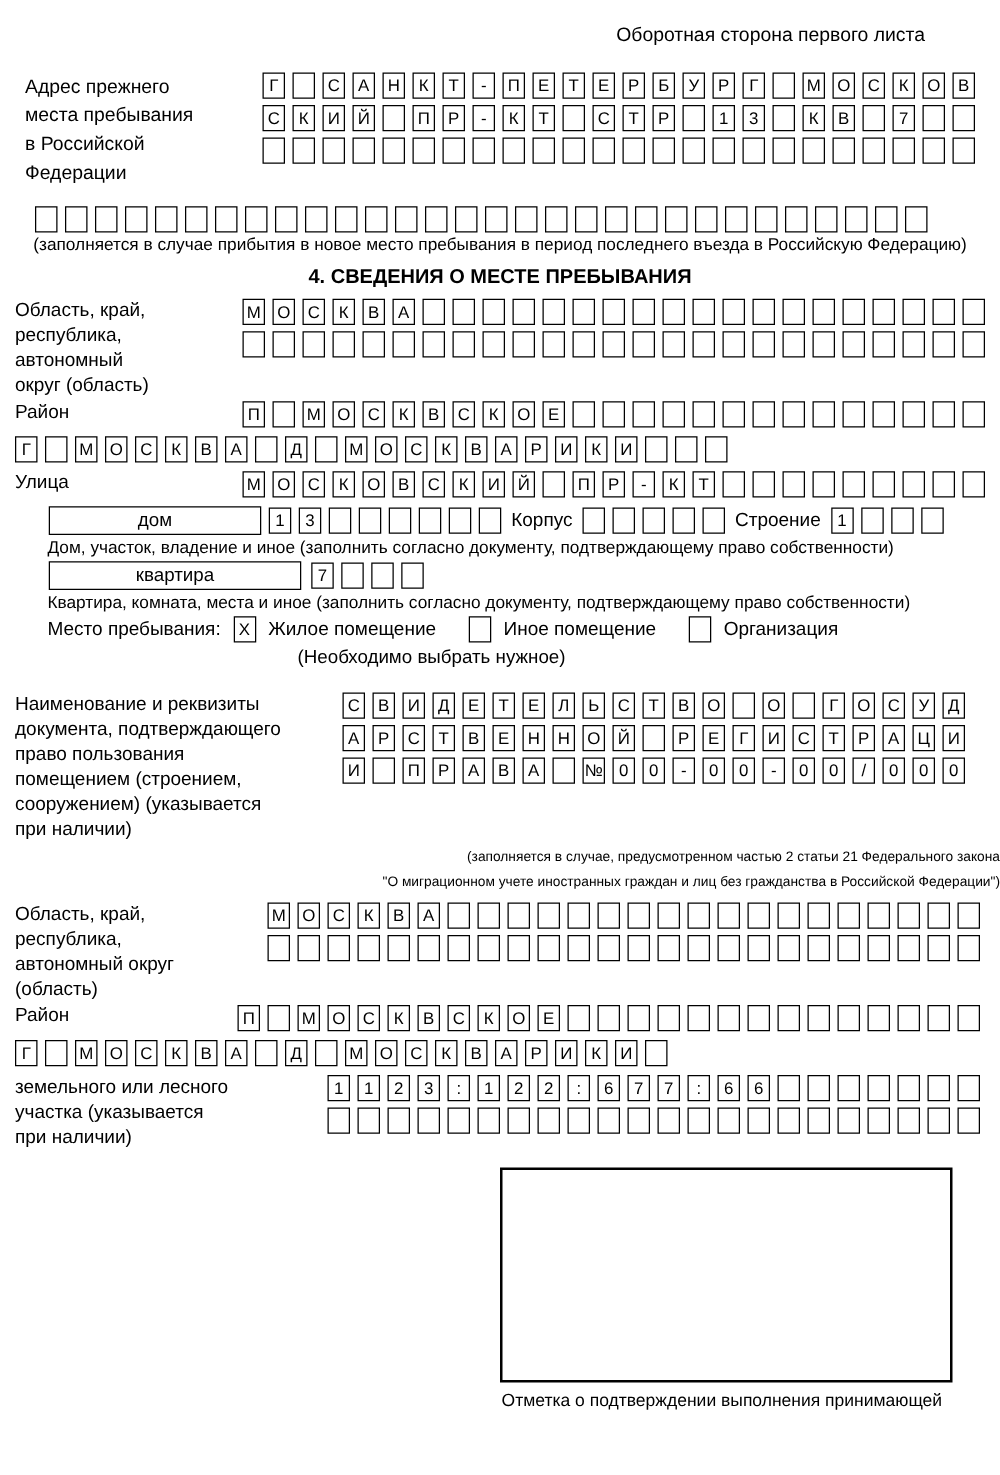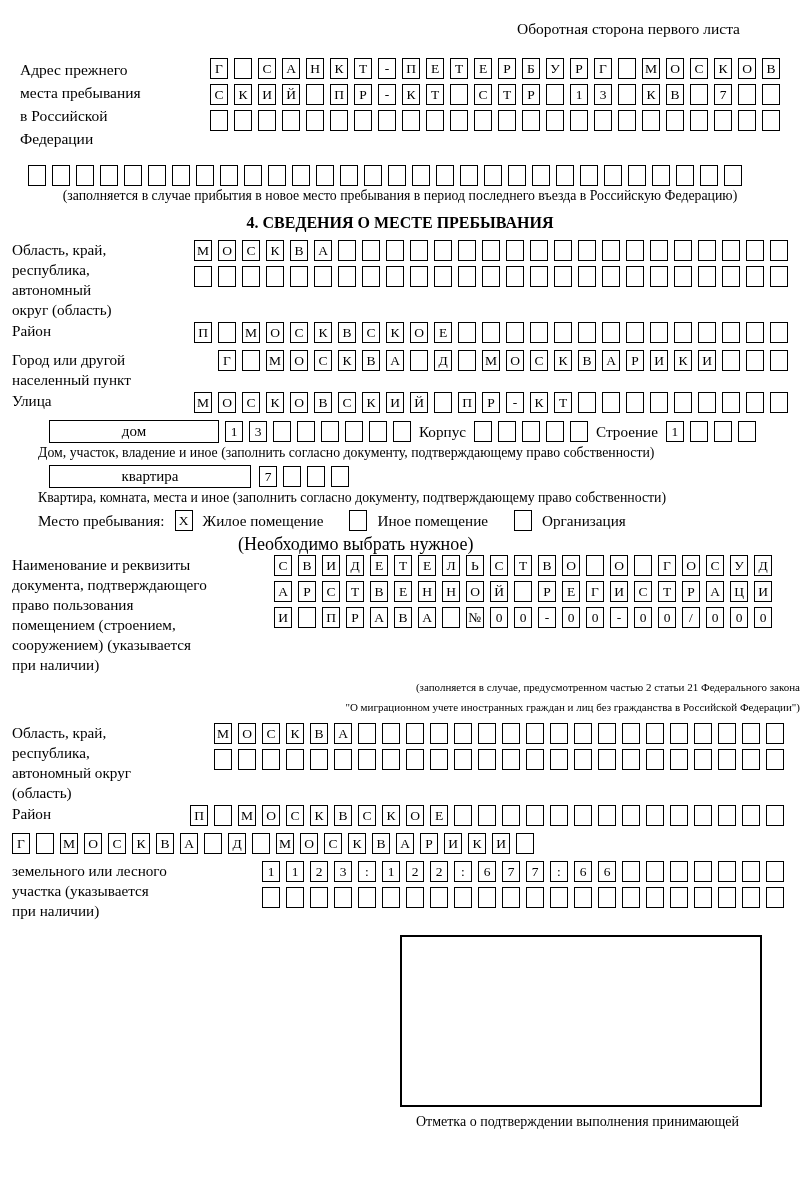--- a/index.html
+++ b/index.html
@@ -1,52 +1,52 @@
 <!DOCTYPE html>
 <html><head>
 <meta charset="utf-8">
 <style>
   html,body{margin:0;padding:0;background:#fff;}
   .page{
     position:relative;width:800px;height:1180px;background:#fff;color:#000;
-    font-family:Liberation Serif, serif;font-size:15px;overflow:hidden;
+    font-family:Liberation Sans, sans-serif;font-size:15px;overflow:hidden;
   }
   .header-note{padding:20px 60px 0 0;text-align:right;font-size:15.5px;}
   
   .boxrow{display:flex;gap:6px;margin-bottom:5px;}
   .cbox{
     flex:none;width:16px;height:19px;border:1.6px solid #000;
     display:flex;align-items:center;justify-content:center;
     font-size:13.5px;line-height:1;
   }
   
   .frow{display:flex;align-items:flex-start;padding:0 12px;margin-bottom:2px;}
   .frow .flabel{flex:1;font-size:15.2px;}
   .lline{line-height:20px;}
   .frow .rows{flex:none;display:flex;flex-direction:column;align-items:flex-end;}
   .sec1{padding:20px 20px 0 20px;margin-bottom:15px;gap:12px;}
   .sec1 .flabel .lline{line-height:23px;font-size:15.5px;}
   .fullrow{padding:0 20px 0 28px;margin-bottom:2px;}
   .caption{ text-align:center;font-size:13.8px;margin:1px 0 2px 0;}
   .sec-title{text-align:center;font-weight:bold;font-size:16px;margin:10px 0 8px 0;}
-  .inline-row{display:flex;align-items:center;padding:0 20px 0 49px;margin-bottom:2px;}
+  .inline-row{display:flex;align-items:center;padding:0 20px 0 39px;margin-bottom:2px;}
   .label-box{
     border:1.6px solid #000;height:21px;display:flex;align-items:center;justify-content:center;
     font-size:15px;flex:none;
   }
   .w168{width:168px;margin-right:6px;}
   .w200{width:200px;margin-right:8px;}
   .inline-label{margin:0 8px;font-size:15.2px;}
   .prop-note{font-size:13.8px;padding:0 20px 0 38px;margin:0 0 4px 0;text-align:left;}
   .stay-row{display:flex;align-items:center;padding:0 20px 0 38px;margin-top:4px;}
   .stay-row .opt{display:flex;align-items:center;}
   .stay-row .boxrow{margin-bottom:0;}
   .stay-label{margin-right:10px;font-size:15.2px;}
   .opt-label{margin:0 26px 0 10px;font-size:15.2px;}
-  .stay-note{font-size:18px;margin:3px 0 0 238px;}
+  .stay-note{font-size:15px;margin:3px 0 20px 238px;}
   .actual-note{text-align:right;font-size:11px;margin-bottom:6px;}
   .sec3{padding-right:16px;}
   .stamp-box{margin:14px 0 0 400px;width:358px;height:168px;border:2px solid #000;}
   .stamp-caption{margin:5px 0 0 385px;width:385px;text-align:center;font-size:14px;}
   .stamp-caption .lline{line-height:19px;}
   .mb0{margin-bottom:0;}
 </style>
 </head>
 <body>
 
@@ -270,24 +270,20 @@
           <span class="cbox"></span>
           <span class="cbox"></span>
           <span class="cbox"></span>
           <span class="cbox"></span>
           <span class="cbox"></span>
         </div>
     </div>
   </div>
 
   <div class="frow">
-    <div class="flabel">
-        <div class="lline">Город или другой</div>
-        <div class="lline">населенный пункт</div>
-      </div>
     <div class="rows">
       <div class="boxrow">
           <span class="cbox">Г</span>
           <span class="cbox"></span>
           <span class="cbox">М</span>
           <span class="cbox">О</span>
           <span class="cbox">С</span>
           <span class="cbox">К</span>
           <span class="cbox">В</span>
           <span class="cbox">А</span>

